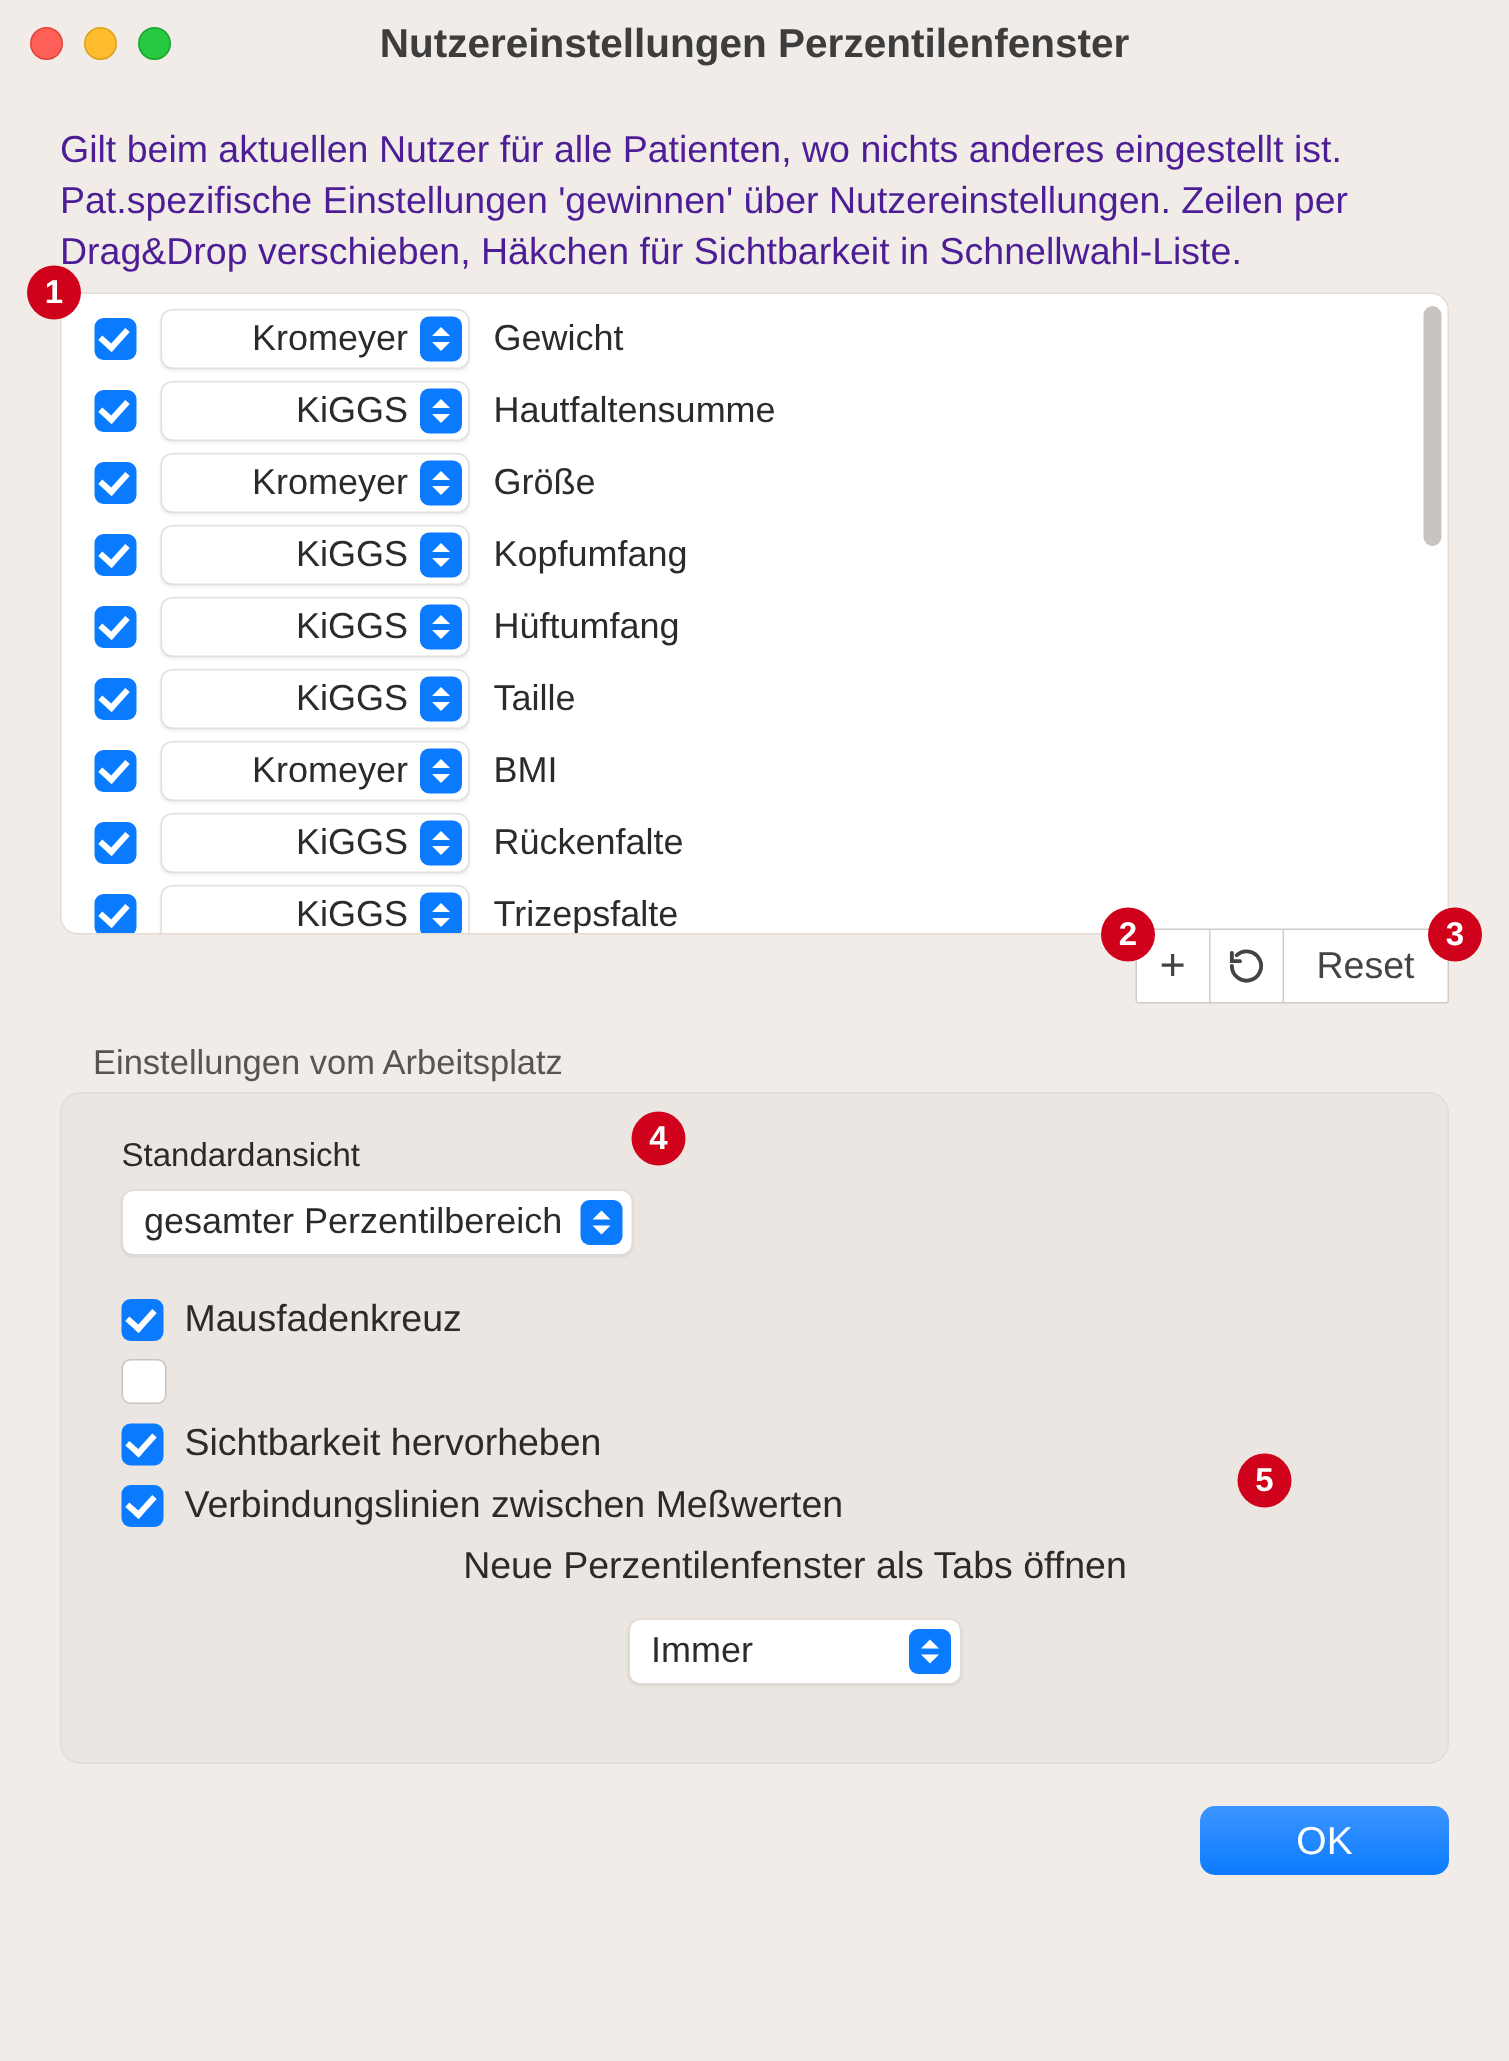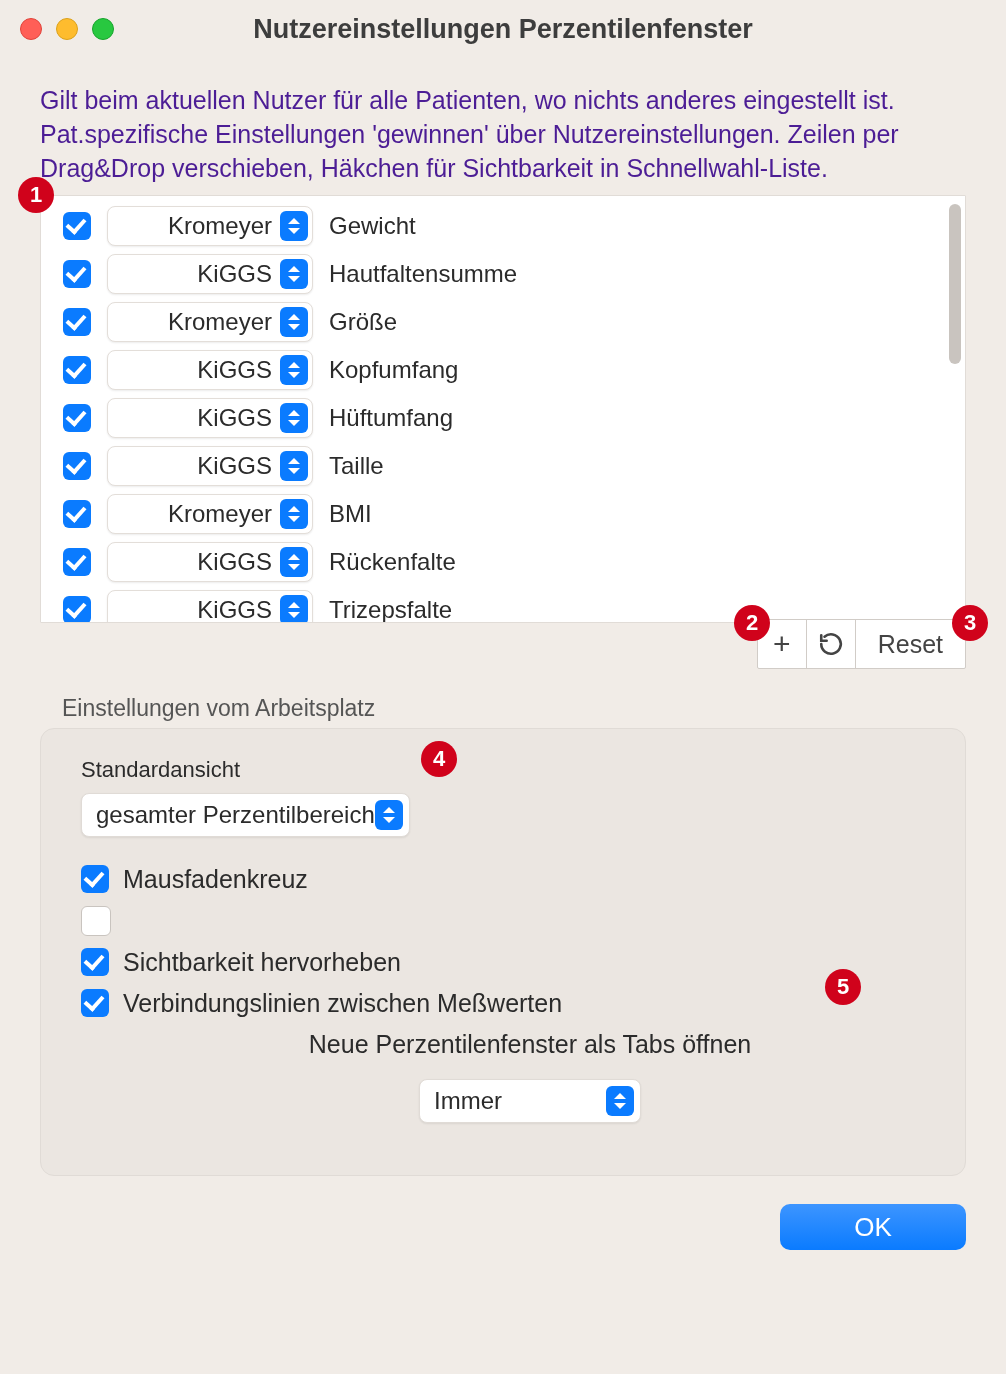--- a/index.html
+++ b/index.html
@@ -39,21 +39,21 @@
     color:#4c1d95;
   }
   
   .list-wrap {
     margin: 8px 40px 0 40px;
     position:relative;
   }
   .listbox {
     background:#fff;
     border:1px solid #e1dcd7;
-    border-radius:1px;
+    border-radius:12px;
     height:420px;
     overflow:hidden;
     position:relative;
     padding:6px 0 0 0;
   }
   .row {
     display:flex; align-items:center;
     padding: 4px 16px 4px 22px;
     gap:16px;
   }
@@ -114,29 +114,29 @@
     margin:0 40px; background:#ebe6e1; border:1px solid #e0dbd6;
     border-radius:14px; padding:28px 40px 58px 40px;
     height:360px;
   }
   .wp-panel .sectlabel{font-size:22px; margin-bottom:10px;}
   .sel2{
     display:inline-flex; background:#fff; border:1px solid #e0dbd6;
     border-radius:8px; height:42px; align-items:center; padding:0 6px 0 14px;
     box-shadow:0 1px 2px rgba(0,0,0,0.08); cursor:pointer;
   }
-  .sel2 .label{font-size:24px; padding-right:0;}
-  .cbrow{display:flex;align-items:flex-start;gap:14px;margin-top:12px;font-size:25px;}
+  .sel2 .label{font-size:24px; padding-right:12px;}
+  .cbrow{display:flex;align-items:center;gap:14px;margin-top:12px;font-size:25px;}
   .subrow{display:flex;align-items:center;gap:20px;margin-top:12px;margin-left:54px;font-size:25px;flex-direction:column;}
   
   .ok-wrap{display:flex;justify-content:flex-end;margin:28px 40px 0 40px;}
   .okbtn{
     background:linear-gradient(#3d95ff,#0a7bff);
     color:#fff; font-size:26px; border:none; border-radius:10px;
-    width:186px;height:46px;cursor:pointer;
+    width:166px;height:46px;cursor:pointer;
   }
   
   .badge{
     position:absolute; width:36px;height:36px;border-radius:50%;
     background:#d0021b;color:#fff;font-weight:700;font-size:22px;
     display:flex;align-items:center;justify-content:center;
     z-index:50;
   }
 </style>
 </head>

